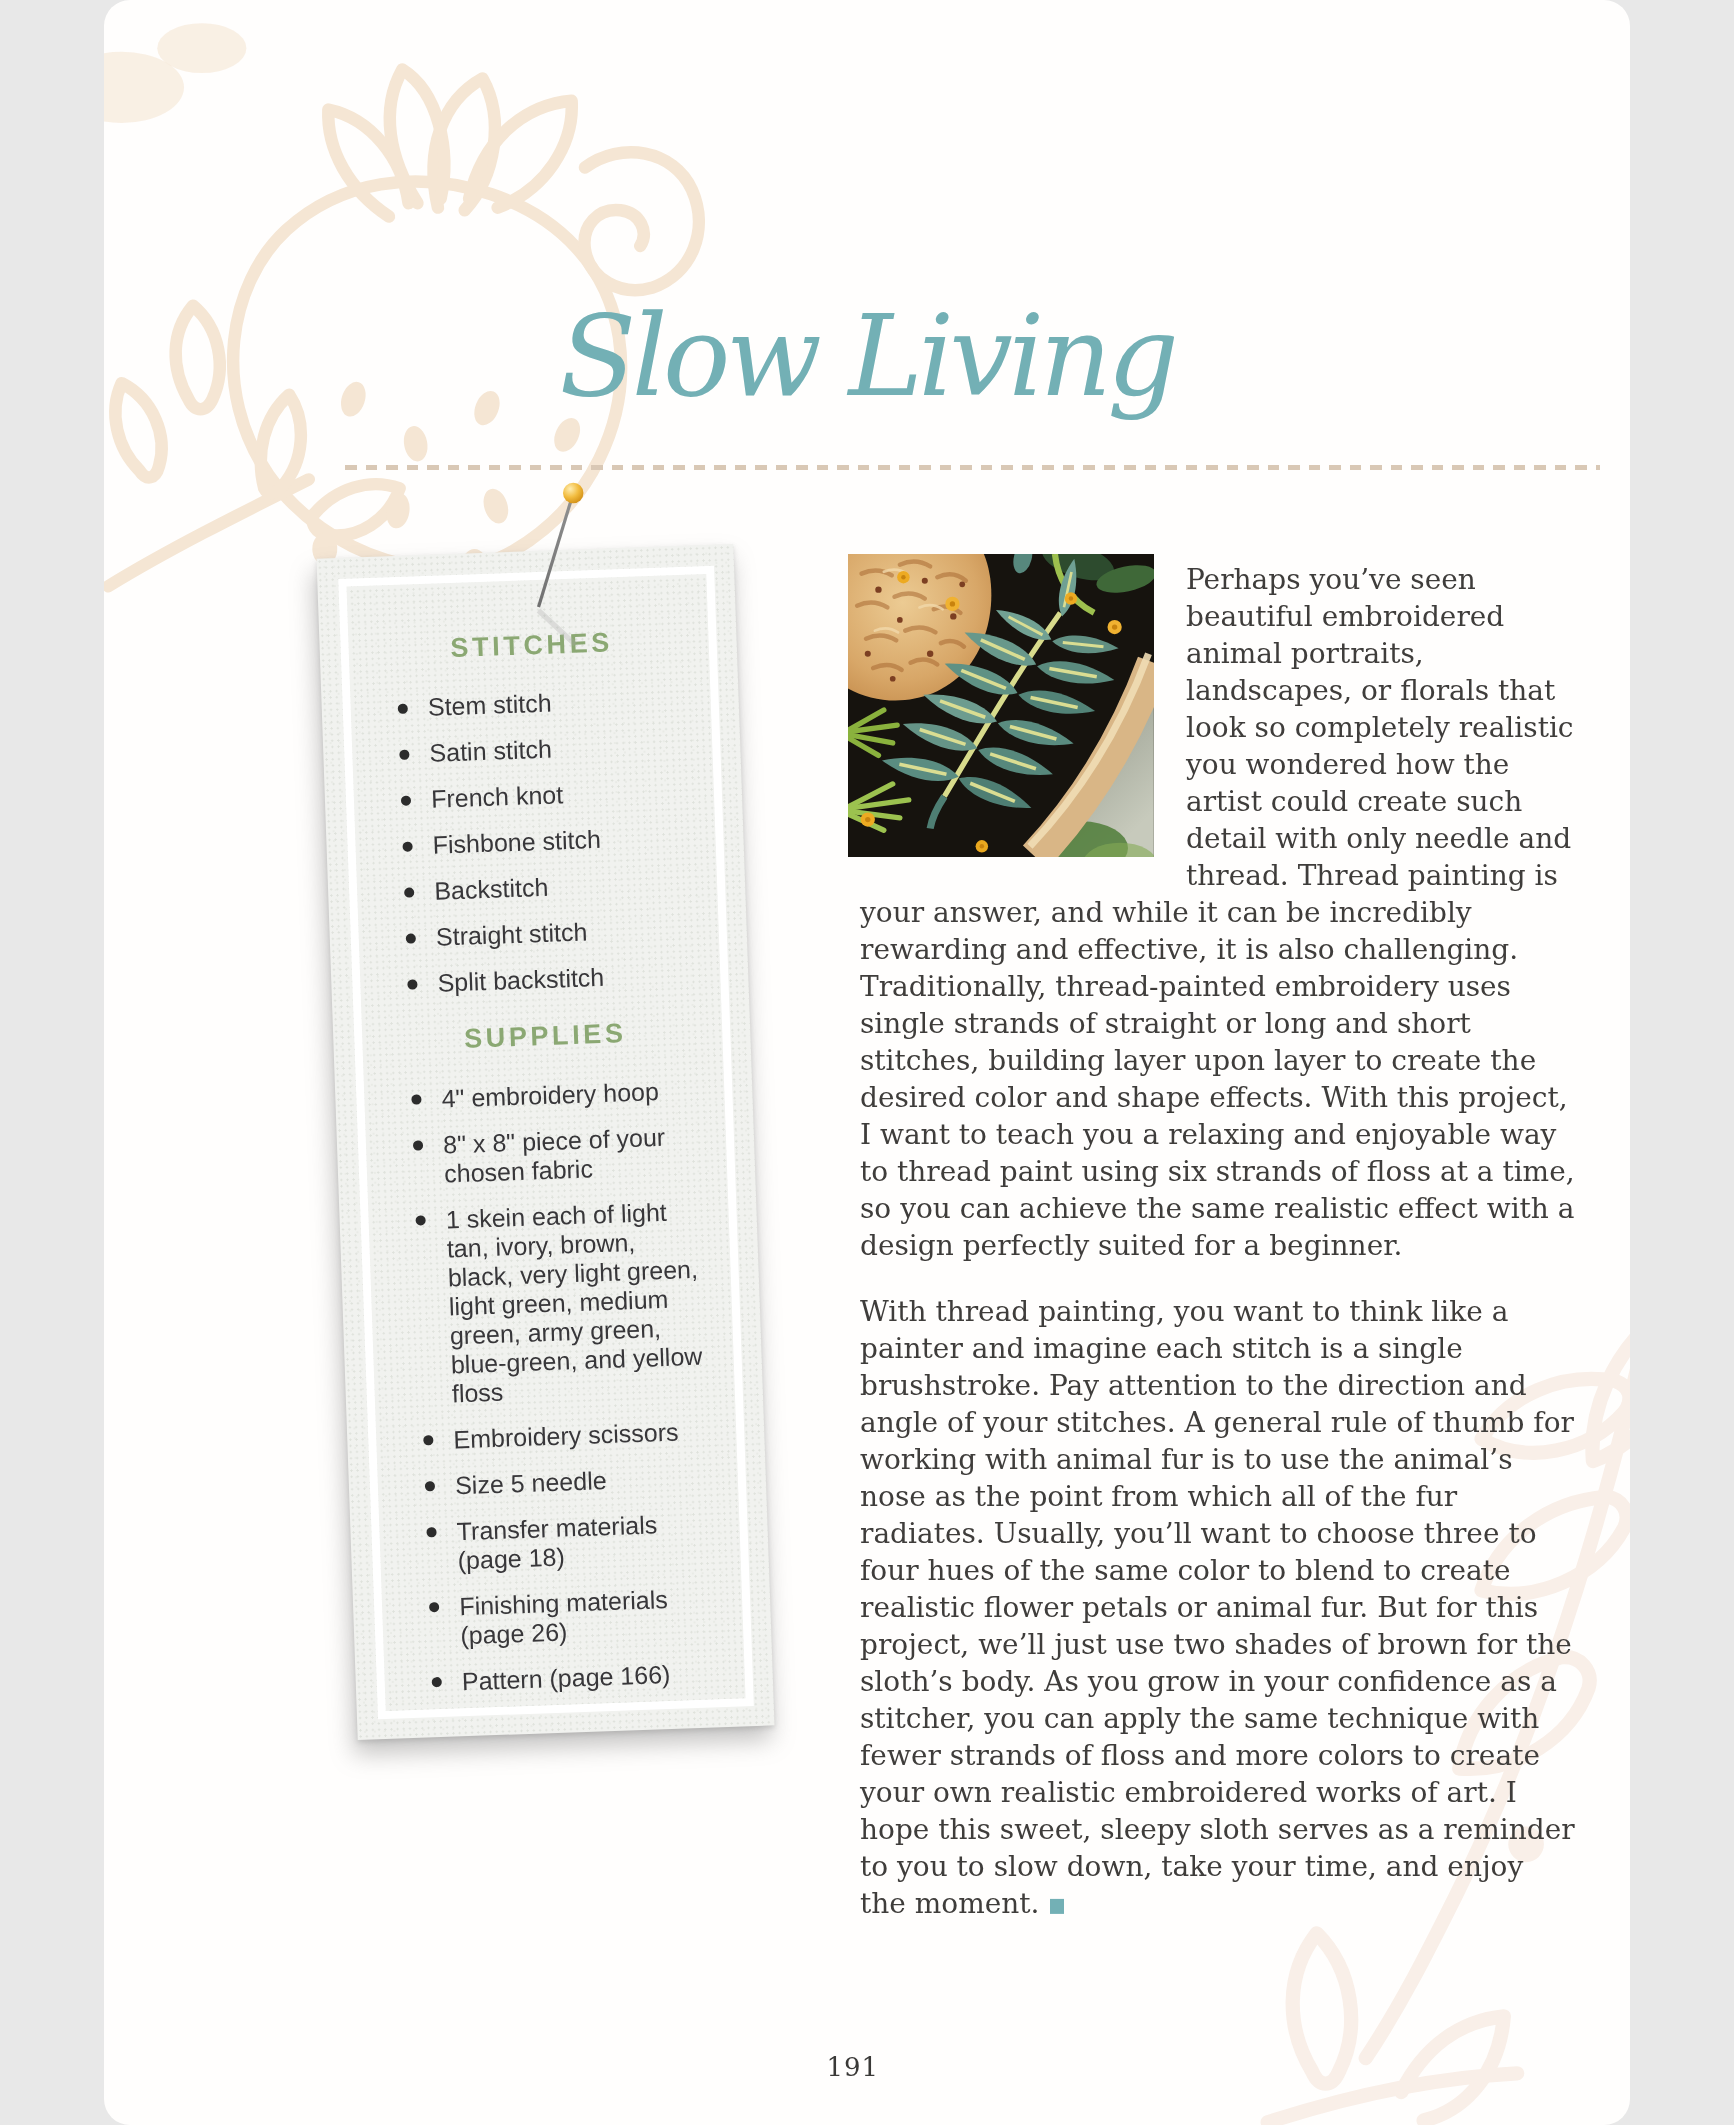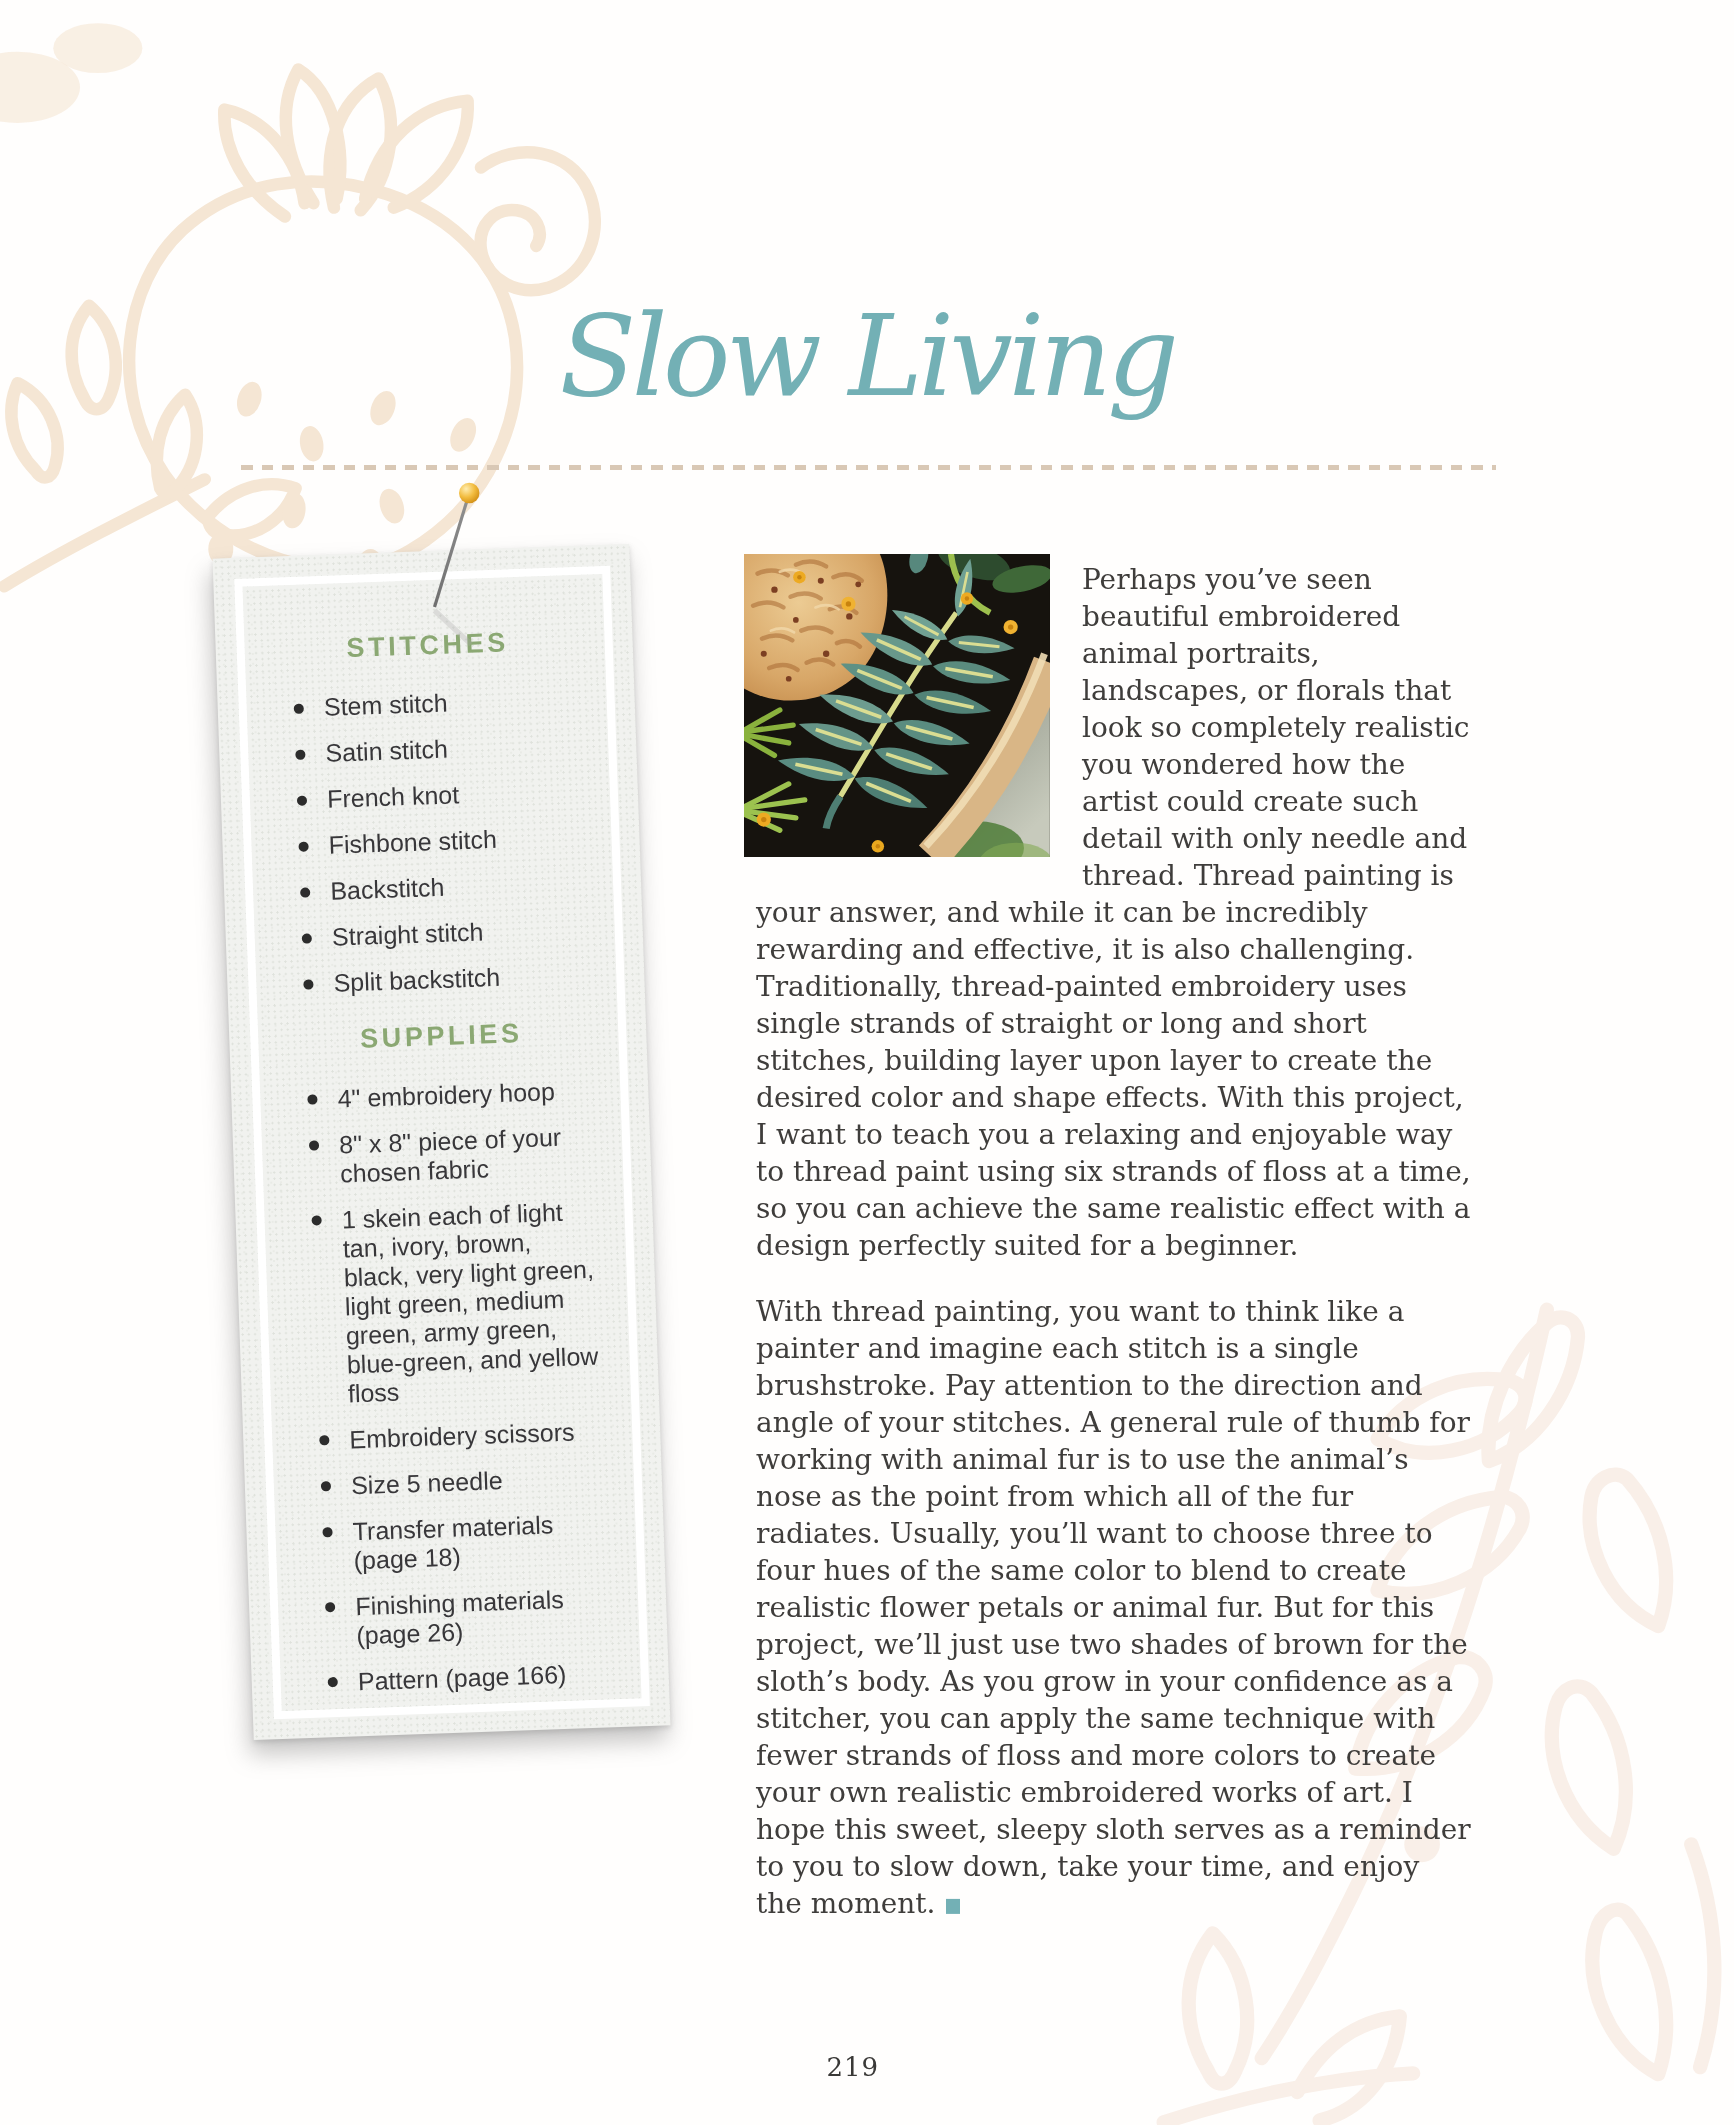--- a/index.html
+++ b/index.html
@@ -1,22 +1,23 @@
 <!DOCTYPE html>
 <html style="--accent-teal: #73b0b5; --heading-green: #8ba873; --dash-tan: #d9c8b5;font-size:14.3px"><head>
 <meta charset="utf-8">
 <style>
   html,body{margin:0;padding:0;background:#e8e8e8;}
   .page{
     position:relative;
-    width:1734px;height:2125px;
+    width:1526px;height:2125px;
     margin:0 auto;
     background:#fffefd;
     overflow:hidden;
     font-family:"Liberation Sans",sans-serif;
+    border-radius:26px;
   }
   
   .deco{position:absolute;pointer-events:none;}
   
   .title{
     position:absolute;top:225px;left:0;right:0;
     text-align:center;
     font-family:"DejaVu Serif",serif;
     font-style:italic;font-weight:400;
     font-size:112px;line-height:1;
@@ -299,16 +300,16 @@
         <circle cx="22" cy="298" r="8" fill="#edaa22"></circle>
           <circle cx="22" cy="298" r="3" fill="#c8830e"></circle>
         <circle cx="150" cy="328" r="7" fill="#e9a81f"></circle>
           <circle cx="150" cy="328" r="2.5" fill="#c8830e"></circle>
       </g>
     </svg>
     <p><span>Perhaps you’ve seen beautiful embroidered animal portraits, landscapes, or florals that look so completely realistic you wondered how the artist could create such detail with only needle and thread. Thread painting is your answer, and while it can be incredibly rewarding and effective, it is also challenging. Traditionally, thread-painted embroidery uses single strands of straight or long and short stitches, building layer upon layer to create the desired color and shape effects. With this project, I want to teach you a relaxing and enjoyable way to thread paint using six strands of floss at a time, so you can achieve the same realistic effect with a design perfectly suited for a beginner.</span></p>
     <p><span>With thread painting, you want to think like a painter and imagine each stitch is a single brushstroke. Pay attention to the direction and angle of your stitches. A general rule of thumb for working with animal fur is to use the animal’s nose as the point from which all of the fur radiates. Usually, you’ll want to choose three to four hues of the same color to blend to create realistic flower petals or animal fur. But for this project, we’ll just use two shades of brown for the sloth’s body. As you grow in your confidence as a stitcher, you can apply the same technique with fewer strands of floss and more colors to create your own realistic embroidered works of art. I hope this sweet, sleepy sloth serves as a reminder to you to slow down, take your time, and enjoy the moment.</span><span class="endmark"></span></p>
   </div>
 
-  <div class="page-number">219</div>
+  <div class="page-number">191</div>
 
 </div>
 
 
 </body></html>

